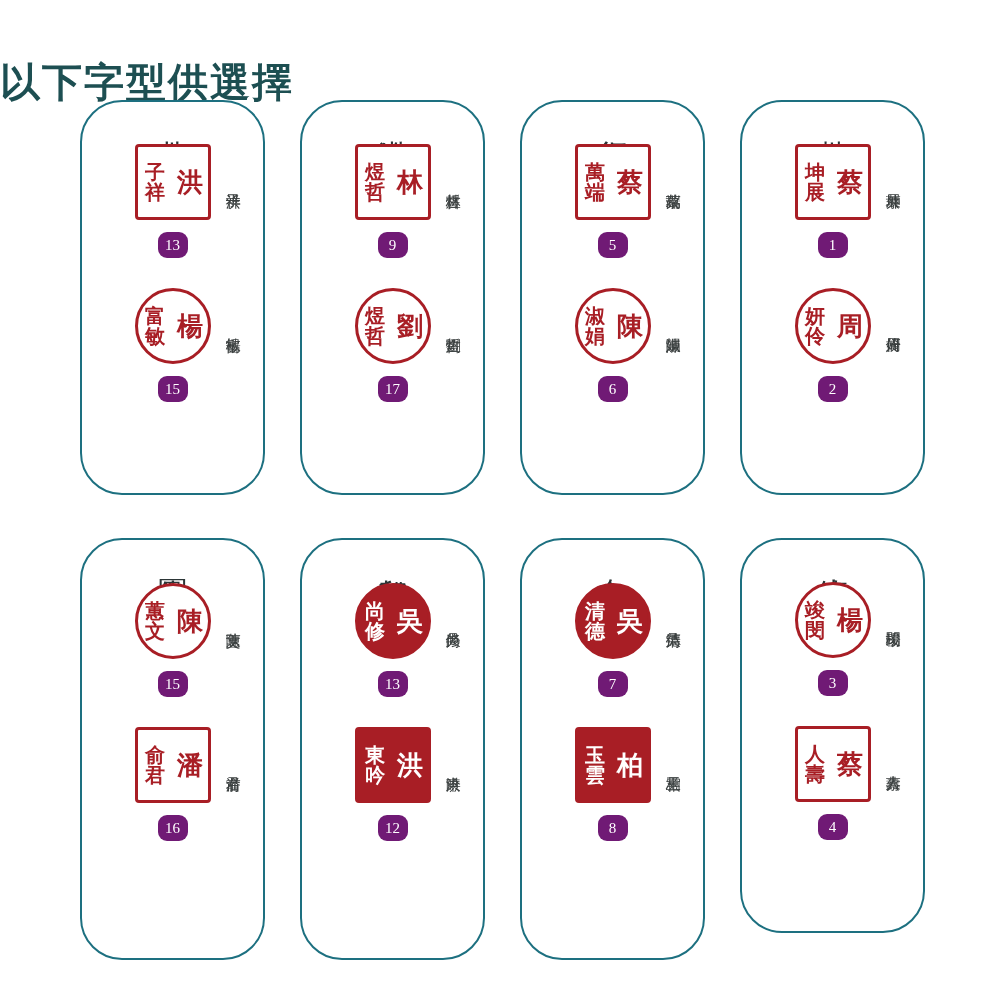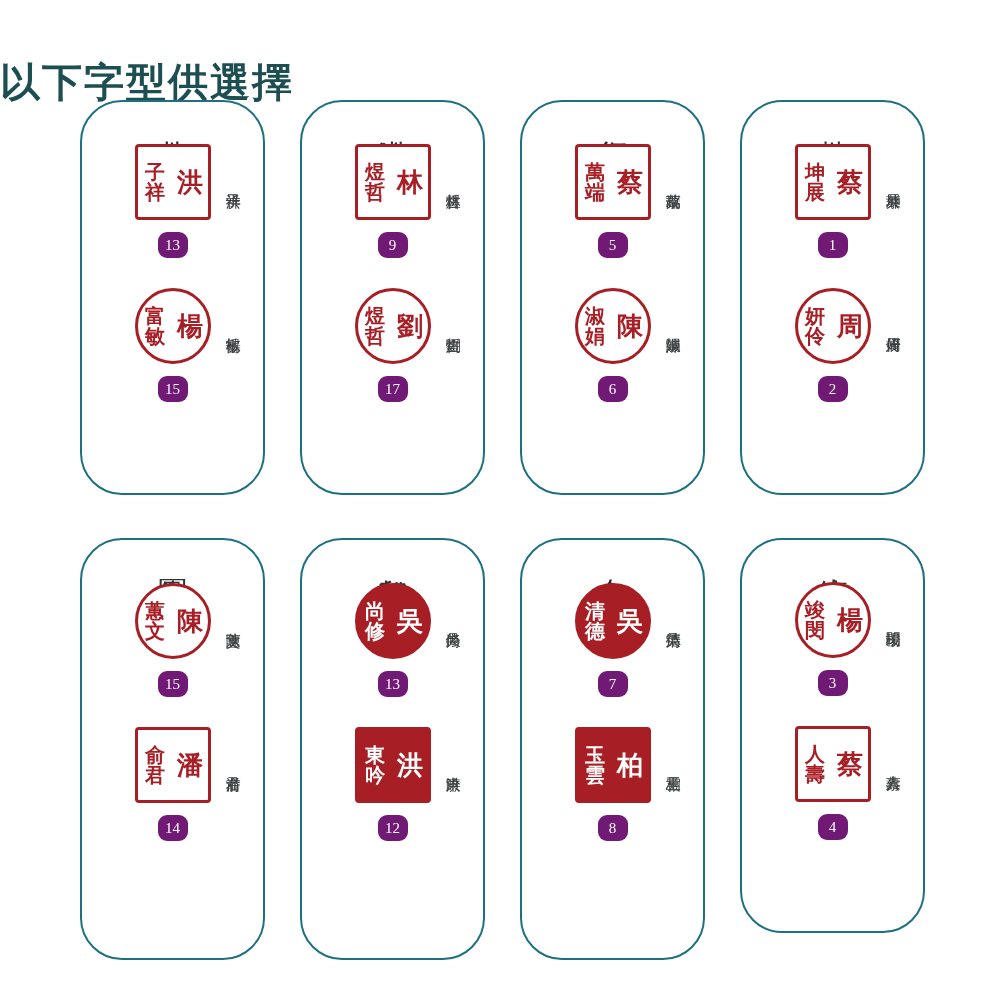--- a/index.html
+++ b/index.html
@@ -324,21 +324,21 @@
             <div class="seal-col left-col">
               <span>俞</span>
               <span>君</span>
             </div>
             <div class="seal-col right-col single">
               <span>潘</span>
             </div>
           </div>
           <div class="seal-name">潘俞君</div>
         </div>
-        <div class="badge">14</div>
+        <div class="badge">16</div>
       </div>
     </div>
     <div class="style-card tall">
       <div class="card-title">印相體</div>
       <div class="gap-1"></div>
       <div class="seal-block">
         <div class="seal-row">
           <div class="seal filled round">
             <div class="seal-col left-col">
               <span>尚</span>

